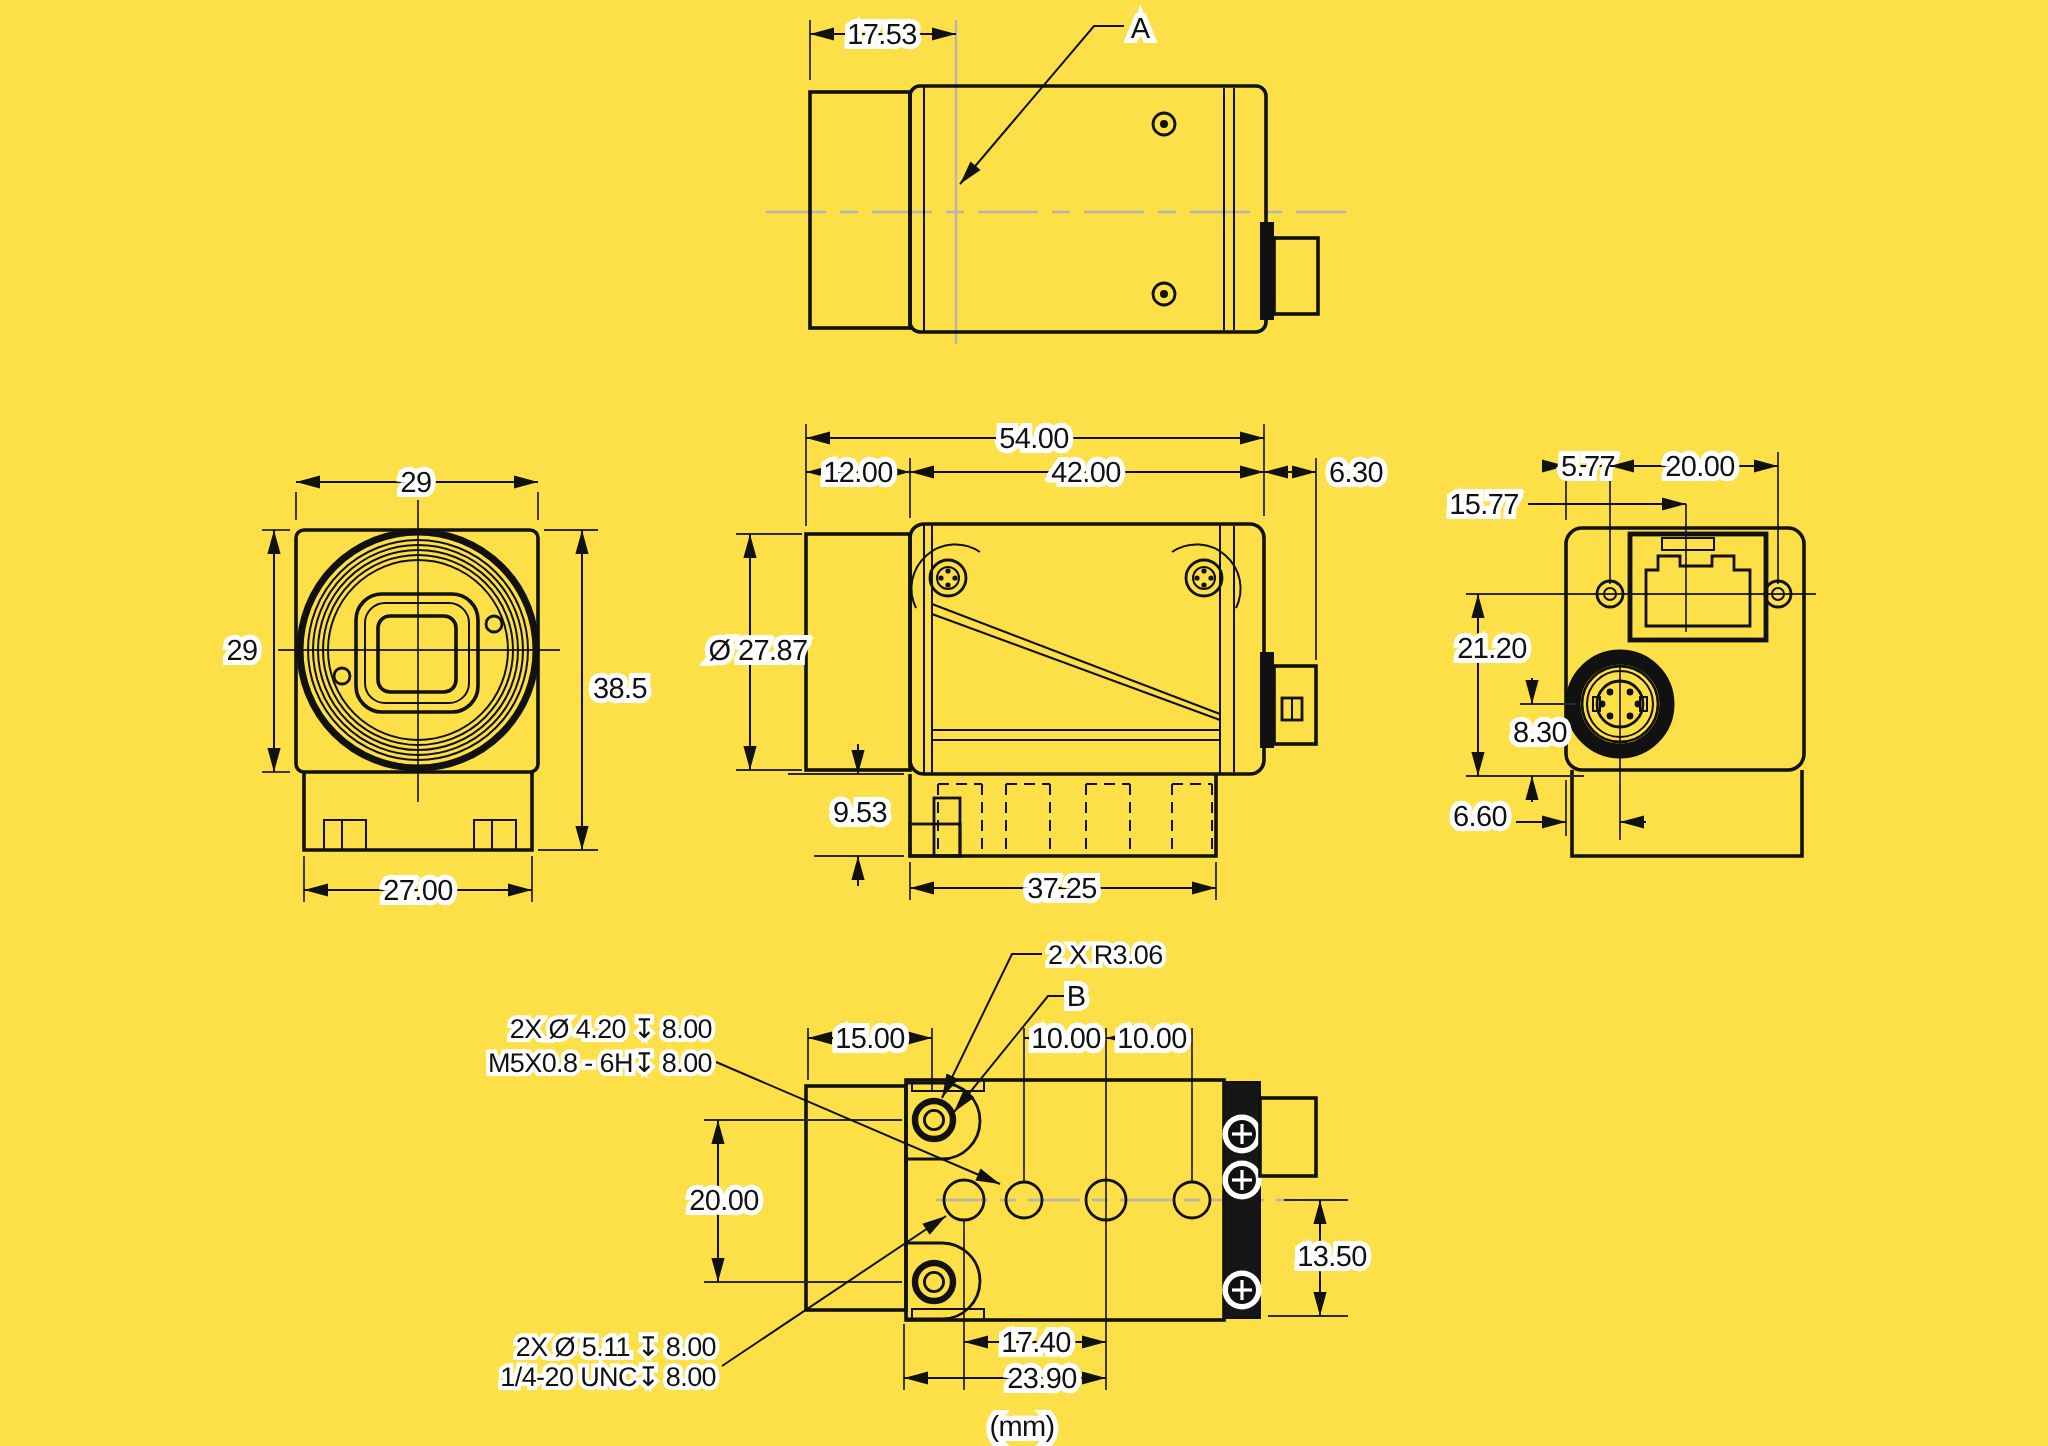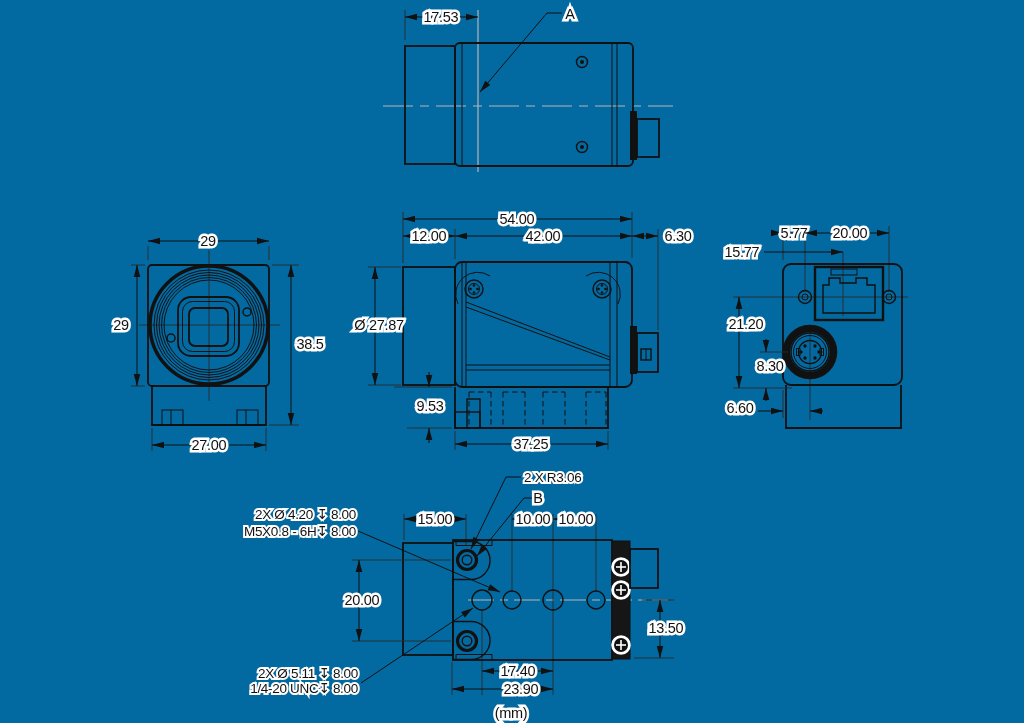--- a/index.html
+++ b/index.html
@@ -1,16 +1,16 @@
 <!DOCTYPE html>
 <html><head>
 <meta charset="utf-8">
 <style>
   html,body{margin:0;padding:0;background:#ffffff;}
-  .stage{width:1024px;height:723px;background:#0369a1;position:relative;overflow:hidden;}
+  .stage{width:1024px;height:723px;background:#fde047;position:relative;overflow:hidden;}
   svg{display:block;}
   .s2{stroke:#111;stroke-width:1.8;fill:none;}
   .s15{stroke:#111;stroke-width:1.4;fill:none;}
   .s1{stroke:#111;stroke-width:1;fill:none;}
   .ext{stroke:#2a2a2a;stroke-width:0.9;fill:none;}
   .dim{stroke:#111;stroke-width:1;fill:none;}
   .cl{stroke:#b5b5b5;stroke-width:1.2;fill:none;}
   .dash{stroke:#111;stroke-width:1;fill:none;stroke-dasharray:5.5 3.5;}
   text.d{font-family:"Liberation Sans","DejaVu Sans",sans-serif;font-size:14.5px;letter-spacing:-0.3px;
          fill:#111;paint-order:stroke;stroke:#fff;stroke-width:5px;text-anchor:middle;}

